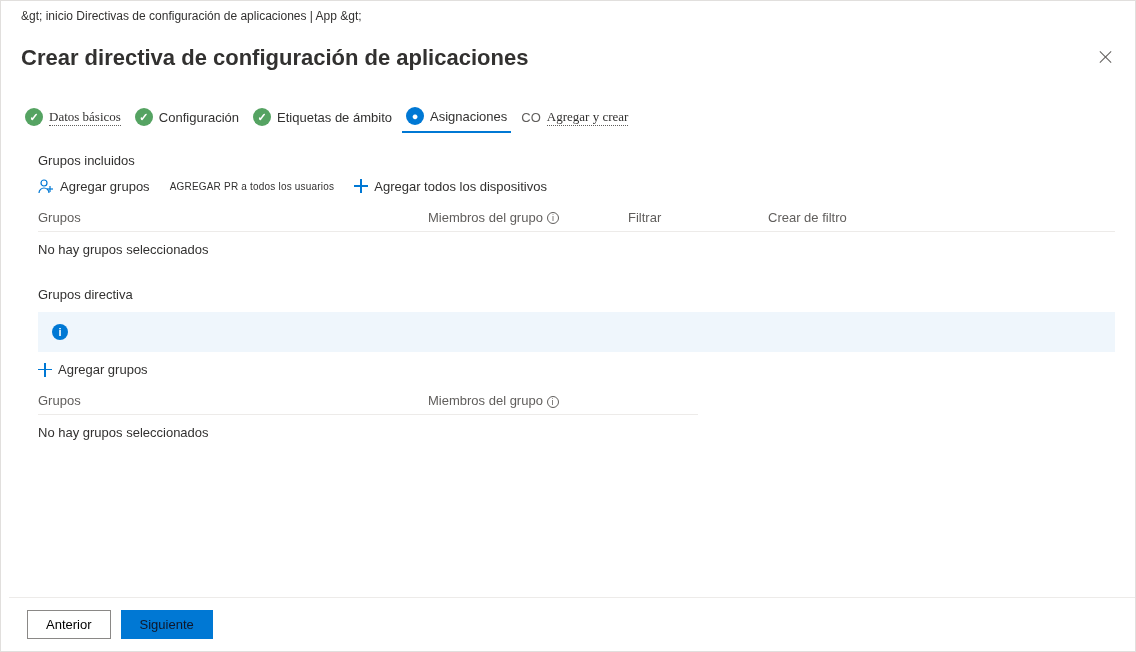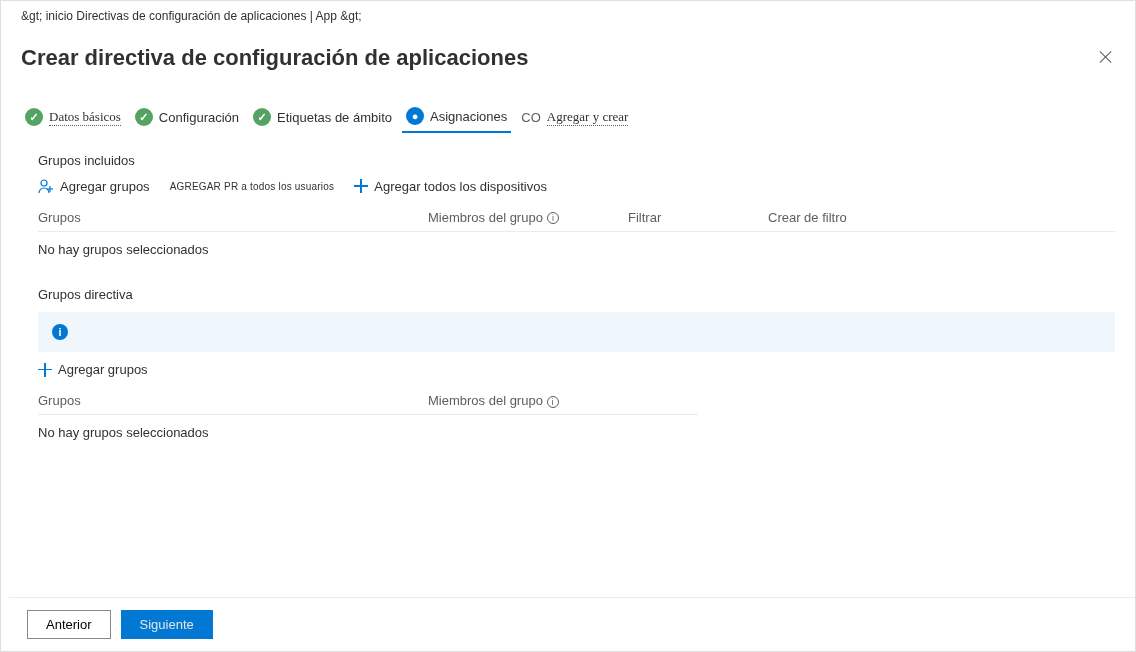--- a/index.html
+++ b/index.html
@@ -46,21 +46,21 @@
   .thead2 { color: #605e5c; border-bottom: 1px solid #edebe9; padding: 6px 0; }
   .trow2 { padding: 10px 0; }
   .table2 { width: 660px; }
 
   .info-banner { background: #eff6fc; display: flex; align-items: center; gap: 10px; padding: 12px 14px; margin: 4px 0 10px 0; font-size: 12.5px; color: #323130; }
   .info-icon { width: 16px; height: 16px; border-radius: 50%; background: #0078d4; color: #fff; display: flex; align-items: center; justify-content: center; font-size: 11px; font-weight: bold; flex-shrink: 0; }
   .info-banner a, .link { color: #0078d4; text-decoration: none; border-bottom: 1px dotted #0078d4; cursor: pointer; }
 
   .footer { position: absolute; bottom: 0; left: 0; right: 0; padding: 12px 18px; border-top: 1px solid #edebe9; display: flex; gap: 10px; background: #fff; margin-left: 8px; }
   .btn { font-size: 13px; padding: 6px 18px; border: 1px solid #8a8886; background: #fff; cursor: pointer; }
-  .btn.primary { background: #0078d4; color: #e5e5e5; border-color: #0078d4; }
+  .btn.primary { background: #0078d4; color: #0f172a; border-color: #0078d4; }
 </style>
 </head>
 <body>
 
 <div class="root">
 
   <div class="breadcrumb">&amp;gt; inicio   Directivas de configuración de aplicaciones | App &amp;gt;</div>
 
   <div class="title-row">
     <h1 class="title">Crear directiva de configuración de aplicaciones</h1>

